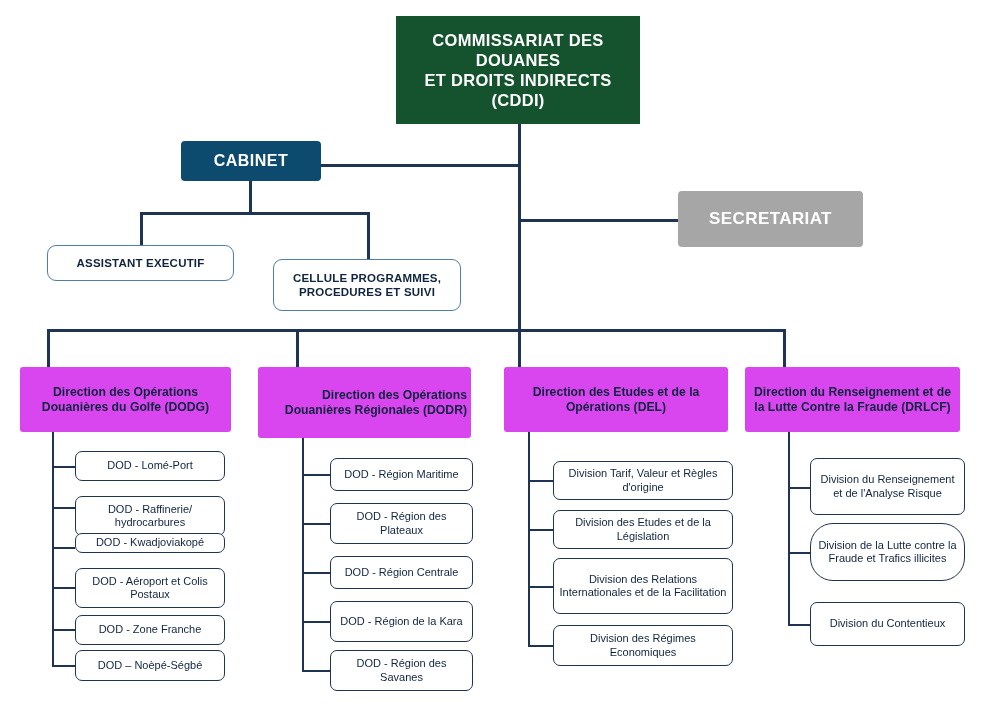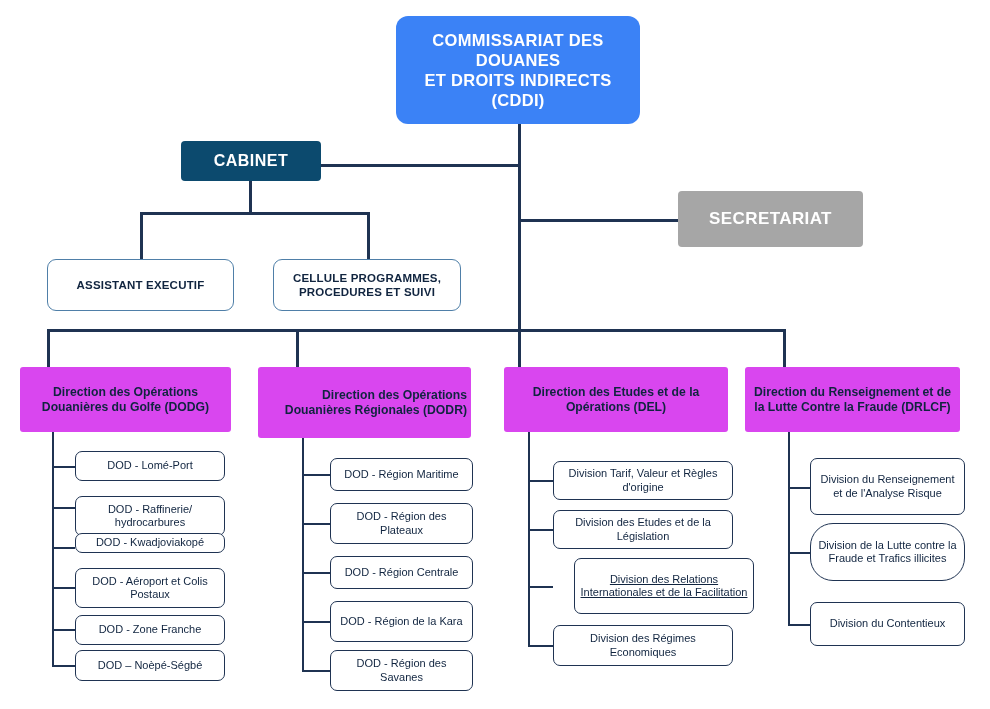--- a/index.html
+++ b/index.html
@@ -29,26 +29,26 @@
   }
   .node span {
     display: block;
     width: 100%;
     padding: 0 4px;
     box-sizing: border-box;
   }
 
   
   .root {
-    background: #3b82f6;
+    background: #14532d;
     color: #ffffff;
     font-weight: bold;
     font-size: 16.5px;
     letter-spacing: 0.3px;
-    border-radius: 12px;
+    border-radius: 0;
   }
   
   .cabinet {
     background: #0c4a6e;
     color: #ffffff;
     font-weight: bold;
     font-size: 16px;
     letter-spacing: 0.5px;
     border-radius: 4px;
   }
@@ -157,21 +157,21 @@
   </div>
 
   <div class="node cabinet" style="left:181px; top:141px; width:140px; height:40px;">
     <span>CABINET</span>
   </div>
 
   <div class="node secretariat" style="left:678px; top:191px; width:185px; height:56px;">
     <span>SECRETARIAT</span>
   </div>
 
-  <div class="node staff" style="left:47px; top:259px; width:187px; height:52px;">
+  <div class="node staff" style="left:47px; top:245px; width:187px; height:36px;">
     <span>ASSISTANT EXECUTIF</span>
   </div>
 
   <div class="node staff" style="left:273px; top:259px; width:188px; height:52px;">
     <span>CELLULE PROGRAMMES, PROCEDURES ET SUIVI</span>
   </div>
 
   <div class="node dir" style="left:20px; top:367px; width:211px; height:65px;">
     <span>Direction des Opérations Douanières du Golfe (DODG)</span>
   </div>
@@ -215,21 +215,21 @@
 
   <div class="node dir" style="left:504px; top:367px; width:224px; height:65px;">
     <span>Direction des Etudes et de la Opérations (DEL)</span>
   </div>
   <div class="node leaf" style="left:553px; top:461px; width:180px; height:39px;">
     <span>Division Tarif, Valeur et Règles d'origine</span>
   </div>
   <div class="node leaf" style="left:553px; top:510px; width:180px; height:39px;">
     <span>Division des Etudes et de la Législation</span>
   </div>
-  <div class="node leaf" style="left:574px; top:558px; width:180px; height:56px;text-decoration:underline;">
+  <div class="node leaf" style="left:553px; top:558px; width:180px; height:56px;">
     <span>Division des Relations Internationales et de la Facilitation</span>
   </div>
   <div class="node leaf" style="left:553px; top:625px; width:180px; height:41px;text-align:center;">
     <span>Division des Régimes Economiques</span>
   </div>
 
   <div class="node dir" style="left:745px; top:367px; width:215px; height:65px;">
     <span>Direction du Renseignement et de la Lutte Contre la Fraude (DRLCF)</span>
   </div>
   <div class="node leaf" style="left:810px; top:458px; width:155px; height:57px;">

